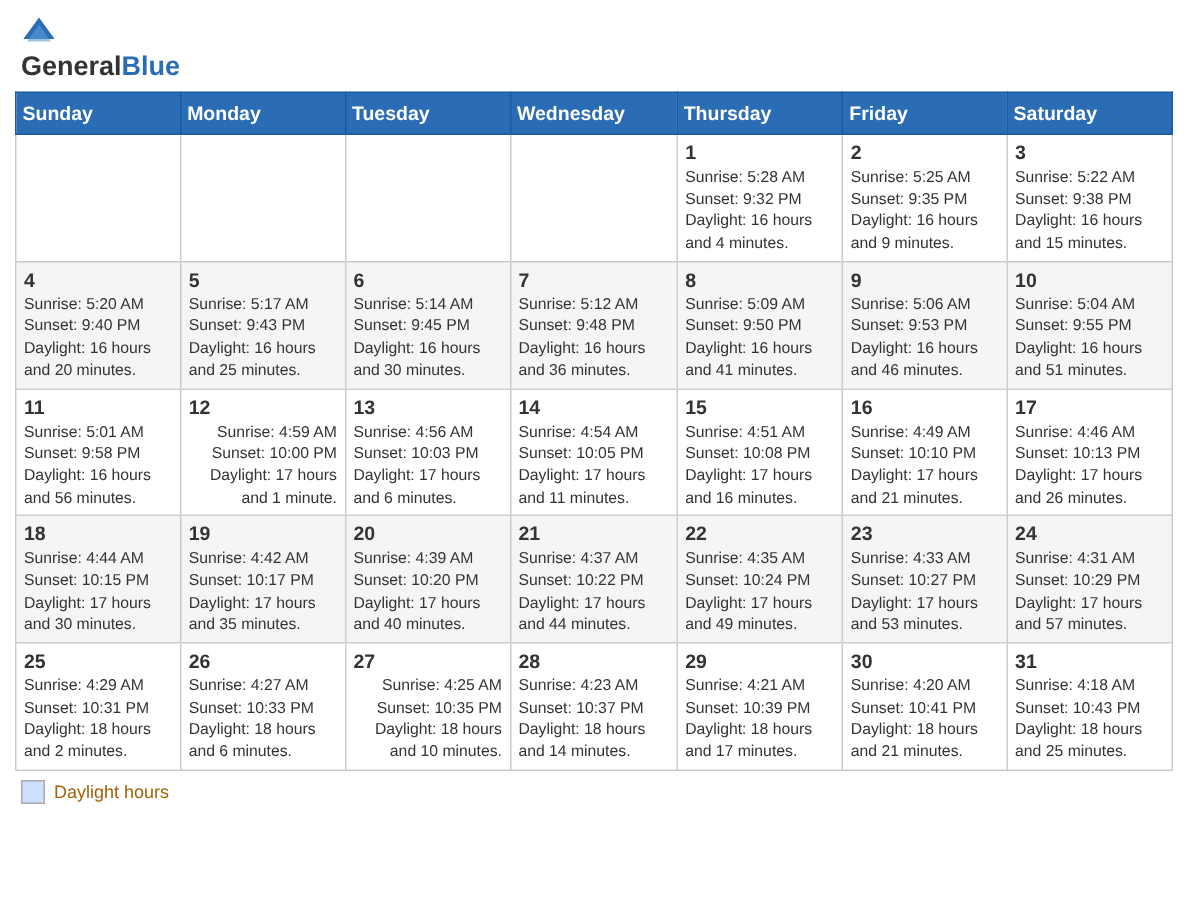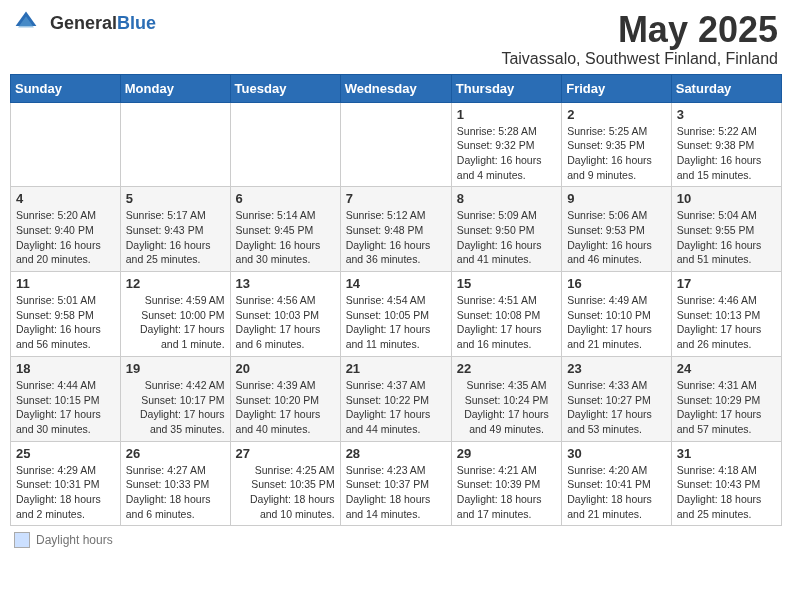--- a/index.html
+++ b/index.html
@@ -12,22 +12,23 @@
     }
     .header {
       display: flex;
       justify-content: space-between;
       align-items: flex-start;
       margin-bottom: 6px;
       padding: 0 4px;
     }
     .logo {
       display: flex;
-      align-items: flex-end;
-      gap: 12px;
+      align-items: flex-start;
+      gap: 0;
+      flex-direction: column;
     }
     .logo-text-general {
       font-size: 18px;
       font-weight: bold;
       color: #333;
     }
     .logo-text-blue {
       font-size: 18px;
       font-weight: bold;
       color: #2a6db5;
@@ -85,21 +86,21 @@
       font-size: 10.5px;
       color: #333;
       line-height: 1.4;
     }
     .empty-cell {
       background: #fff !important;
     }
     .footer {
       margin-top: 6px;
       font-size: 12px;
-      color: #737373;
+      color: #a16207;
       padding: 0 4px;
     }
     .legend {
       display: flex;
       align-items: center;
       gap: 6px;
     }
     .legend-box {
       width: 16px;
       height: 16px;
@@ -113,24 +114,20 @@
 
 <div class="header">
   <div class="logo">
     <svg class="logo-icon" viewBox="0 0 30 30" xmlns="http://www.w3.org/2000/svg">
       <polygon points="15,2 28,20 2,20" fill="#2a6db5"></polygon>
       <polygon points="15,8 25,22 5,22" fill="#5a9fd4" opacity="0.6"></polygon>
     </svg>
     <span>
       <span class="logo-text-general">General</span><span class="logo-text-blue">Blue</span>
     </span>
-  </div>
-  <div class="title-block">
-    <div class="month-title">May 2025</div>
-    <div class="location-title">Taivassalo, Southwest Finland, Finland</div>
   </div>
 </div>
 
 <table class="calendar">
   <thead>
     <tr>
       <th>Sunday</th>
       <th>Monday</th>
       <th>Tuesday</th>
       <th>Wednesday</th>
@@ -272,42 +269,42 @@
       <tr>
         <td>
           <span class="day-number">18</span>
           <div class="day-info" style="white-space: pre-line;">Sunrise: 4:44 AM
 Sunset: 10:15 PM
 Daylight: 17 hours
 and 30 minutes.</div>
         </td>
         <td>
           <span class="day-number">19</span>
-          <div class="day-info" style="white-space: pre-line; text-align: right;">Sunrise: 4:42 AM
+          <div class="day-info" style="white-space: pre-line;">Sunrise: 4:42 AM
 Sunset: 10:17 PM
 Daylight: 17 hours
 and 35 minutes.</div>
         </td>
         <td>
           <span class="day-number">20</span>
           <div class="day-info" style="white-space: pre-line;">Sunrise: 4:39 AM
 Sunset: 10:20 PM
 Daylight: 17 hours
 and 40 minutes.</div>
         </td>
         <td>
           <span class="day-number">21</span>
           <div class="day-info" style="white-space: pre-line;">Sunrise: 4:37 AM
 Sunset: 10:22 PM
 Daylight: 17 hours
 and 44 minutes.</div>
         </td>
         <td>
           <span class="day-number">22</span>
-          <div class="day-info" style="white-space: pre-line; text-align: center;">Sunrise: 4:35 AM
+          <div class="day-info" style="white-space: pre-line;">Sunrise: 4:35 AM
 Sunset: 10:24 PM
 Daylight: 17 hours
 and 49 minutes.</div>
         </td>
         <td>
           <span class="day-number">23</span>
           <div class="day-info" style="white-space: pre-line;">Sunrise: 4:33 AM
 Sunset: 10:27 PM
 Daylight: 17 hours
 and 53 minutes.</div>

